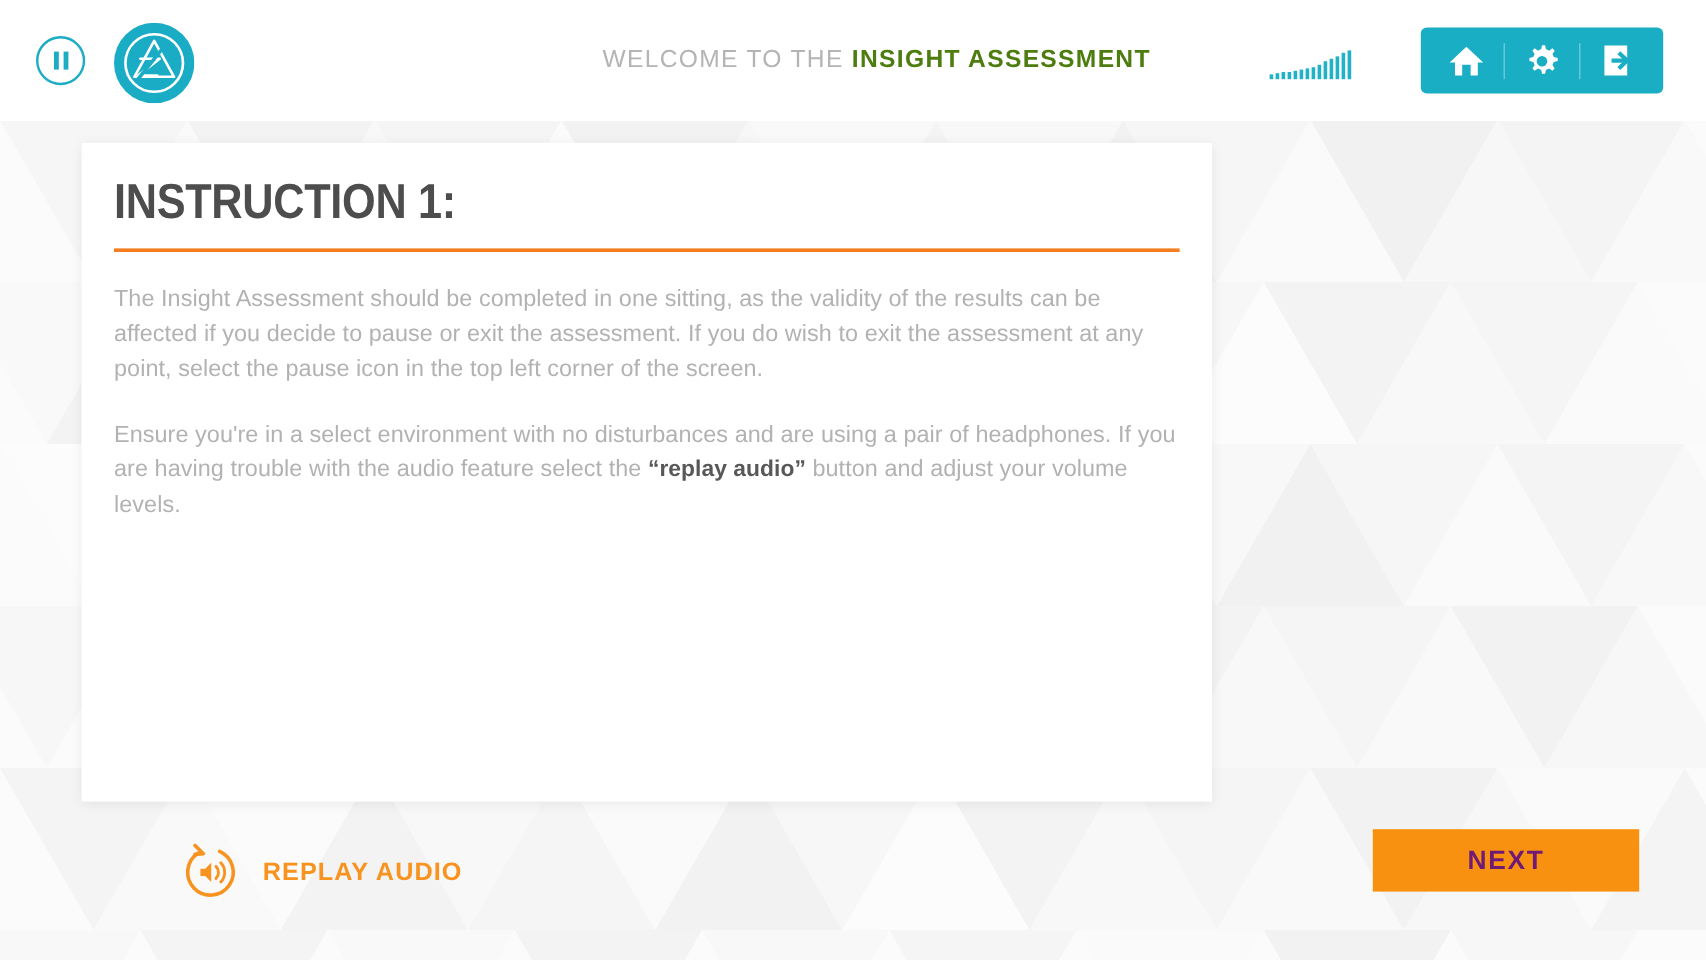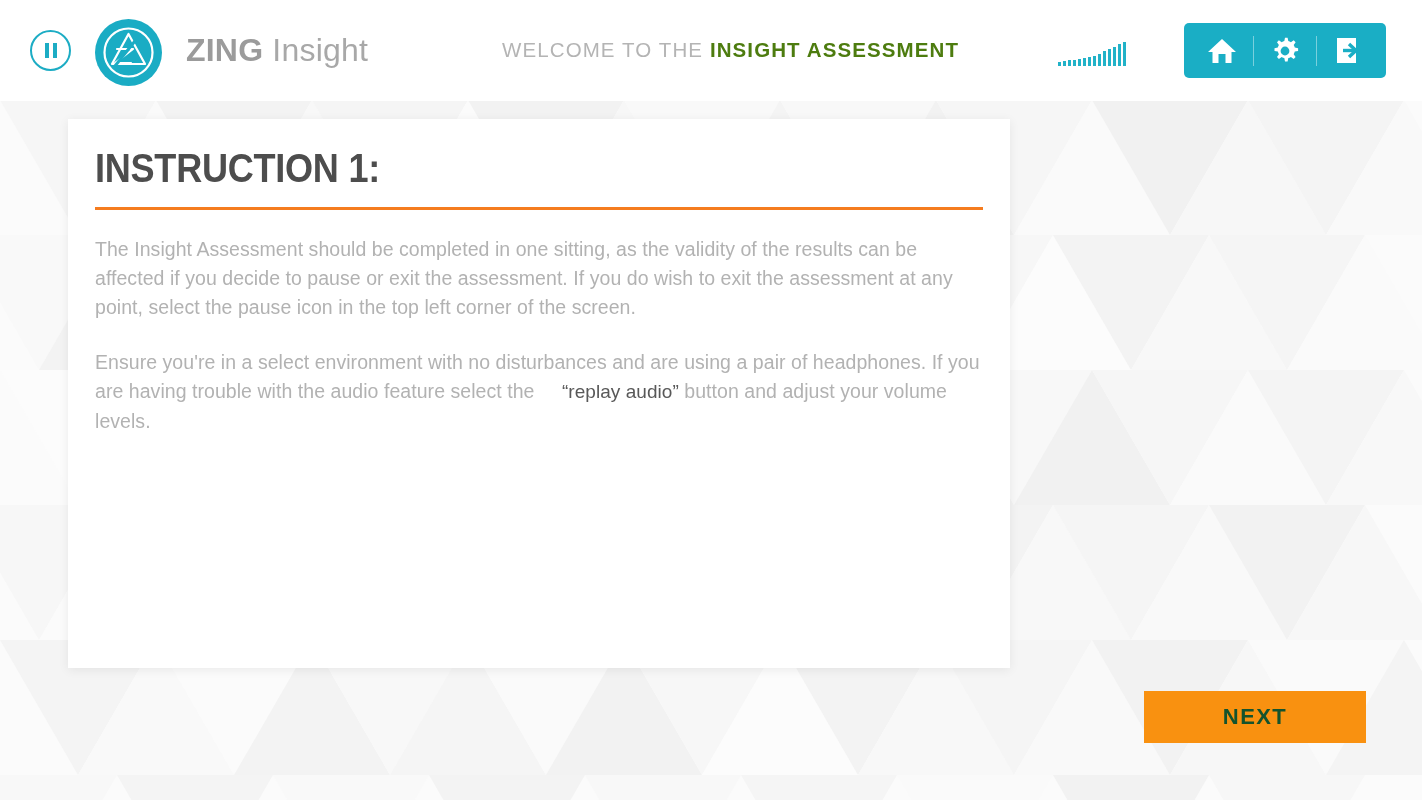--- a/index.html
+++ b/index.html
@@ -171,23 +171,22 @@
     font-size: 19.5px;
     line-height: 28.8px;
     color: #b2b2b2;
     font-weight: 300;
     margin-bottom: 27px;
     letter-spacing: 0.05px;
   }
   .para:last-of-type { margin-bottom: 0; }
   .para b {
     color: #585858;
-    font-weight: normal;
+    font-weight: bold;
     font-size: 19px;
-    margin-left: 22px;
   }
 
   #replay-audio-button {
     position: absolute;
     left: 84px; top: 583px;
     display: flex;
     align-items: center;
     gap: 17px;
     cursor: pointer;
     background: transparent;
@@ -201,21 +200,21 @@
     letter-spacing: 0.9px;
   }
 
   
   #next-button {
     position: absolute;
     left: 1144px; top: 691px;
     width: 222px; height: 52px;
     background: #f99110;
     border: none;
-    color: #14532d;
+    color: #701a75;
     font-size: 22px;
     font-weight: bold;
     letter-spacing: 1.4px;
     cursor: pointer;
     font-family: "Liberation Sans", sans-serif;
     z-index: 4;
   }
 </style>
 </head>
 <body>
@@ -343,23 +342,20 @@
     </div>
 
     <svg id="brand-logo" viewBox="0 0 67 67">
       <circle cx="33.5" cy="33.5" r="33.5" fill="#1aacc4"></circle>
       <circle cx="33.5" cy="33.5" r="24" fill="none" stroke="#ffffff" stroke-width="2.2"></circle>
       <polygon points="33.5,15 50,45 17,45" fill="none" stroke="#ffffff" stroke-width="2.2" stroke-linejoin="round"></polygon>
       <path d="M22 30 L38 30 L20 44 L36 44" fill="none" stroke="#ffffff" stroke-width="2.2" stroke-linecap="round" stroke-linejoin="round"></path>
       <line x1="20" y1="47" x2="40" y2="22" stroke="#1aacc4" stroke-width="3"></line>
     </svg>
 
-    <div id="brand-name">
-      <span class="zing">ZING</span><span>&nbsp;</span><span class="insight">Insight</span>
-    </div>
 
     <div id="welcome-title">
       <span class="wel-light">WELCOME TO THE</span><span>&nbsp;</span><span class="wel-bold">INSIGHT ASSESSMENT</span>
     </div>
 
     <div id="audio-level">
         <i style="height: 4px;"></i>
         <i style="height: 5px;"></i>
         <i style="height: 6px;"></i>
         <i style="height: 6px;"></i>
@@ -402,17 +398,27 @@
   <div id="instruction-card">
 
     <h1 id="card-title">INSTRUCTION 1:</h1>
     <div id="title-rule"></div>
 
     <div id="card-body">
       <p class="para">The Insight Assessment should be completed in one sitting, as the validity of the results can be affected if you decide to pause or exit the assessment.  If you do wish to exit the assessment at any point, select the pause icon in the top left corner of the screen.</p>
       <p class="para"><span>Ensure you're in a select environment with no disturbances and are using a pair of headphones. If you are having trouble with the audio feature select the </span><b>“replay audio”</b><span> button and adjust your volume levels.</span></p>
     </div>
 
+    <button id="replay-audio-button">
+      <svg width="50" height="50" viewBox="0 0 50 50">
+        <path d="M13 9 A19 19 0 1 0 31 7.5" fill="none" stroke="#f7931e" stroke-width="3" stroke-linecap="round"></path>
+        <path d="M10.5 2.5 L17.5 9.5 L10.5 10" fill="none" stroke="#f7931e" stroke-width="3" stroke-linecap="round" stroke-linejoin="round"></path>
+        <polygon points="15,22 19,22 24,17 24,33 19,28 15,28" fill="#f7931e"></polygon>
+        <path d="M28 20 A7 7 0 0 1 28 30" fill="none" stroke="#f7931e" stroke-width="2.4" stroke-linecap="round"></path>
+        <path d="M32 17 A11.5 11.5 0 0 1 32 33" fill="none" stroke="#f7931e" stroke-width="2.4" stroke-linecap="round"></path>
+      </svg>
+      <span id="replay-audio-label">REPLAY AUDIO</span>
+    </button>
   </div>
 
   <button id="next-button">NEXT</button>
 
 </div>
 
 </body></html>

